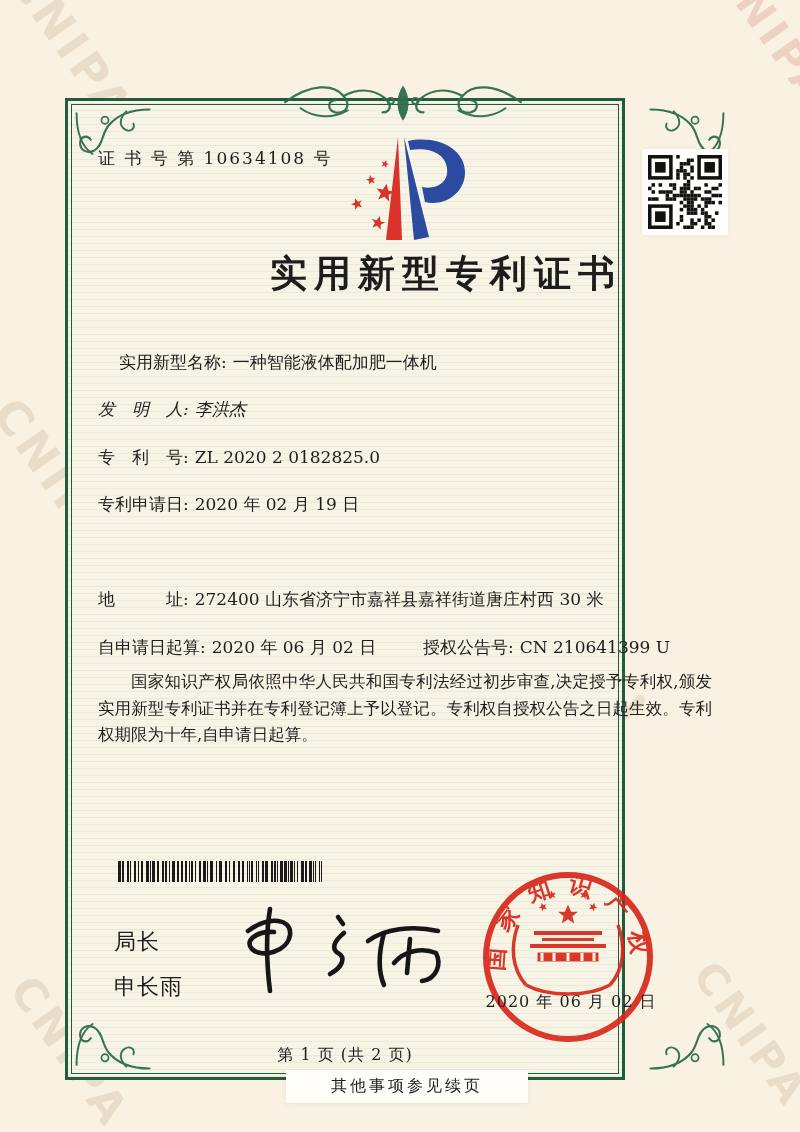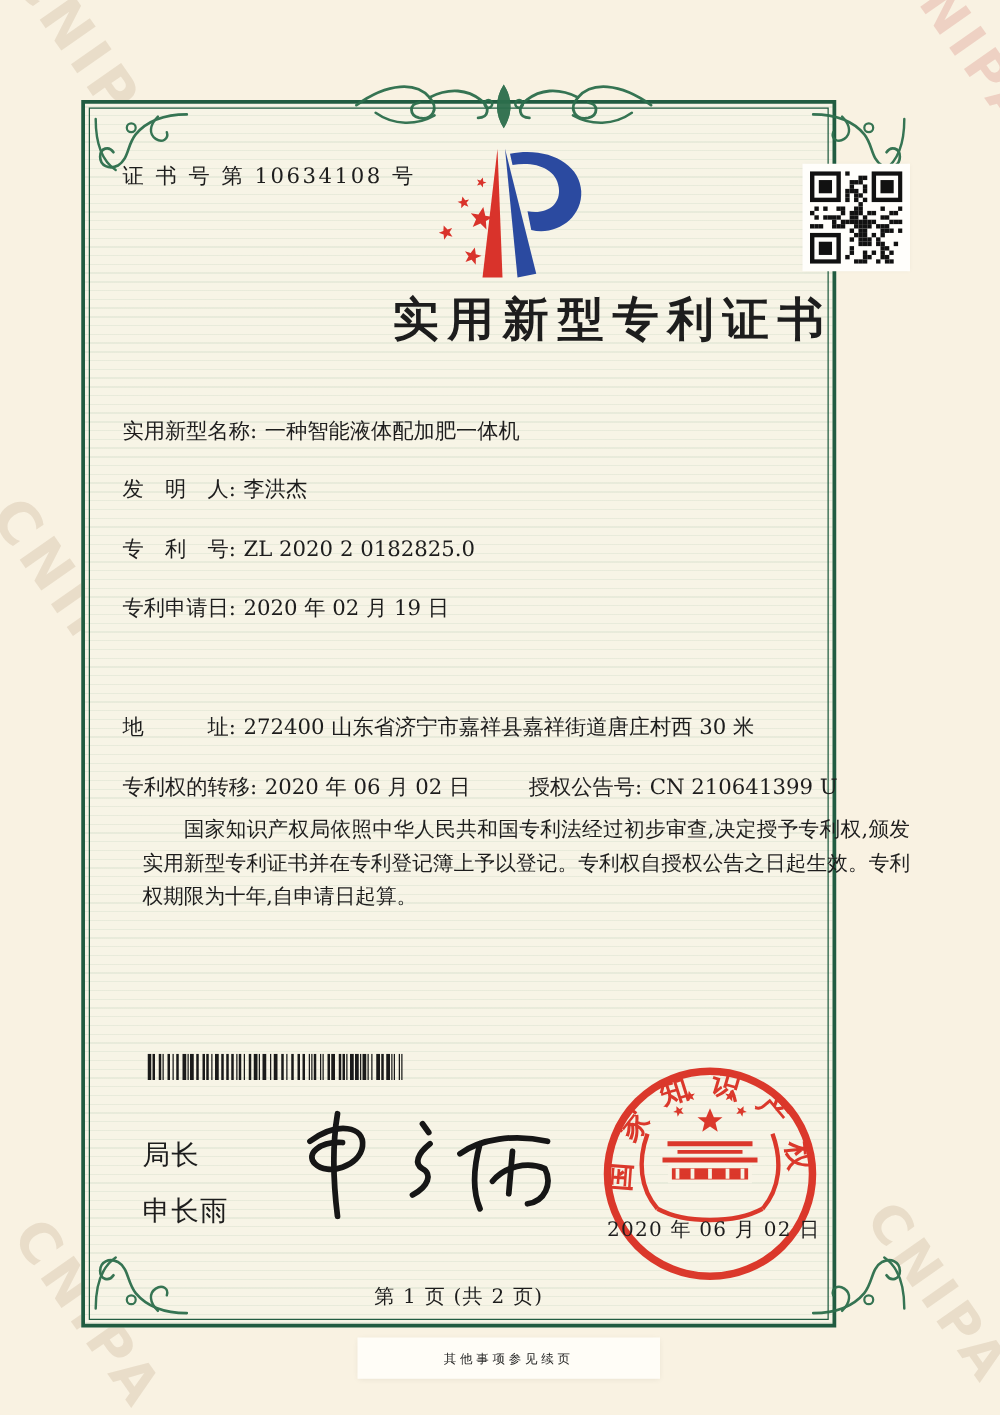--- a/index.html
+++ b/index.html
@@ -18,21 +18,21 @@
   }
   .wm-1 { left:-18px;  top:18px;   font-size:46px; }
   .wm-2 { left:690px;  top:8px;    font-size:42px; color:rgba(221,156,144,0.38); }
   .wm-3 { left:478px;  top:330px;  font-size:44px; }
   .wm-4 { left:-34px;  top:450px;  font-size:46px; }
   .wm-5 { left:-16px;  top:1026px; font-size:44px; }
   .wm-6 { left:668px;  top:1010px; font-size:42px; }
   .wm-swoosh { position:absolute; left:140px; top:640px; z-index:0; pointer-events:none; }
   
   .frame {
-    position:absolute; left:65px; top:80px; width:604px; height:982px;
+    position:absolute; left:65px; top:98px; width:560px; height:982px;
     border:3px solid #215c41;
     background-color:#f7f4e6;
     background-image:repeating-linear-gradient(0deg,
       rgba(84,140,105,0.09) 0px, rgba(84,140,105,0.09) 1px,
       transparent 1px, transparent 7px);
   }
   .frame::before {
     content:""; position:absolute; inset:3px;
     border:1px solid #215c41; pointer-events:none;
   }
@@ -47,45 +47,45 @@
   
   .cert-no { left:30px; top:46px; font-size:17px; letter-spacing:2px; }
   .logo { left:268px; top:34px; width:134px; height:106px; }
   .qr-box { left:574px; top:48px; width:86px; height:86px; background:#fffefb;
             display:flex; align-items:center; justify-content:center;
             box-shadow:0 0 4px rgba(0,0,0,.05); }
   .title { left:0; top:148px; width:100%; text-align:right;
            font-size:37px; font-weight:bold; letter-spacing:7px; }
   
   .field-row { left:30px; font-size:17px; white-space:nowrap; }
-  .fr-0 { top:250px; } .fr-1 { top:297px; } .fr-2 { top:345px; }
+  .fr-0 { top:250px;margin-left:21px; } .fr-1 { top:297px;font-style:italic; } .fr-2 { top:345px; }
   .fr-3 { top:392px;text-align:center; } .fr-4 { top:440px; } .fr-5 { top:487px; } .fr-6 { top:535px; }
   .field-row .lbl { margin-right:6px; }
   .pair2 { position:absolute; left:325px; top:0; white-space:nowrap; }
   
   .body-text { left:30px; top:568px; width:614px; font-size:16.5px;
-               line-height:26.5px; text-align:justify;margin-left:16px; }
+               line-height:26.5px; text-align:justify; }
   .body-text p { text-indent:2em; margin:0; }
   
   .barcode { left:50px; top:760px; width:206px; height:21px; }
   
   .signer { left:46px; top:826px; font-size:22px; letter-spacing:1px; }
   .signer .signer-title { display:block; margin-bottom:15px; }
   .signature { left:158px; top:800px; width:230px; height:100px; }
   
   .seal { left:412px; top:768px; width:176px; height:176px; }
   .seal-date { left:408px; top:891px; width:190px; text-align:center;
                font-size:16px; letter-spacing:1px; z-index:2; }
   
   .page-num { left:0; top:944px; width:100%; text-align:center;
               font-size:16px; letter-spacing:1px; }
   .note-strip {
     position:absolute; left:286px; top:1070px; width:242px; height:33px;
     background:#fffdf7; z-index:1; display:flex; align-items:center;
-    justify-content:center; font-size:10px; letter-spacing:3px;
+    justify-content:center; font-size:16px; letter-spacing:3px;
     box-shadow:0 1px 5px rgba(0,0,0,.07);
   }
 </style>
 </head>
 <body>
 
 <div class="page">
 
   <svg width="0" height="0" style="position:absolute">
     <defs>
@@ -289,21 +289,21 @@
     <div class="field-row fr-2">
       <span class="lbl">专　利　号:</span><span>ZL 2020 2 0182825.0</span>
     </div>
     <div class="field-row fr-3">
       <span class="lbl">专利申请日:</span><span>2020 年 02 月 19 日</span>
     </div>
     <div class="field-row fr-5">
       <span class="lbl">地　　　址:</span><span>272400 山东省济宁市嘉祥县嘉祥街道唐庄村西 30 米</span>
     </div>
     <div class="field-row fr-6">
-      <span class="lbl">专利权的转移:</span><span>2020 年 06 月 02 日</span>
+      <span class="lbl">自申请日起算:</span><span>2020 年 06 月 02 日</span>
       <span class="pair2">
         <span class="lbl">授权公告号:</span><span>CN 210641399 U</span>
       </span>
     </div>
 
     <div class="body-text">
       <p>国家知识产权局依照中华人民共和国专利法经过初步审查,决定授予专利权,颁发实用新型专利证书并在专利登记簿上予以登记。专利权自授权公告之日起生效。专利权期限为十年,自申请日起算。</p>
     </div>
 
     <svg class="barcode" id="barcode-svg" viewBox="0 0 206 21">

